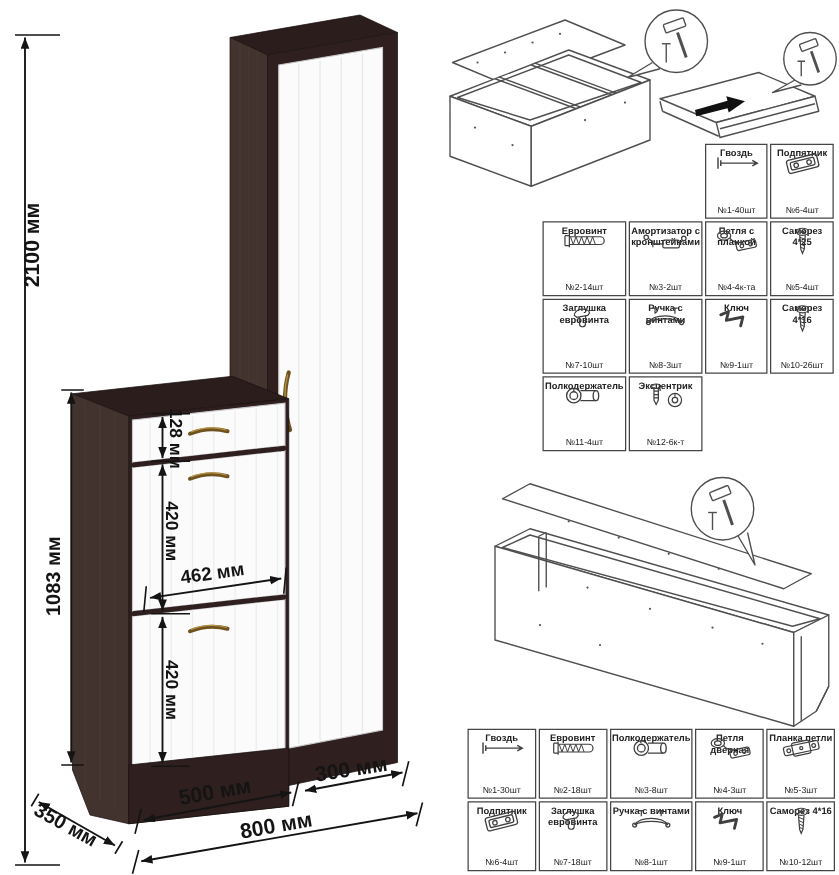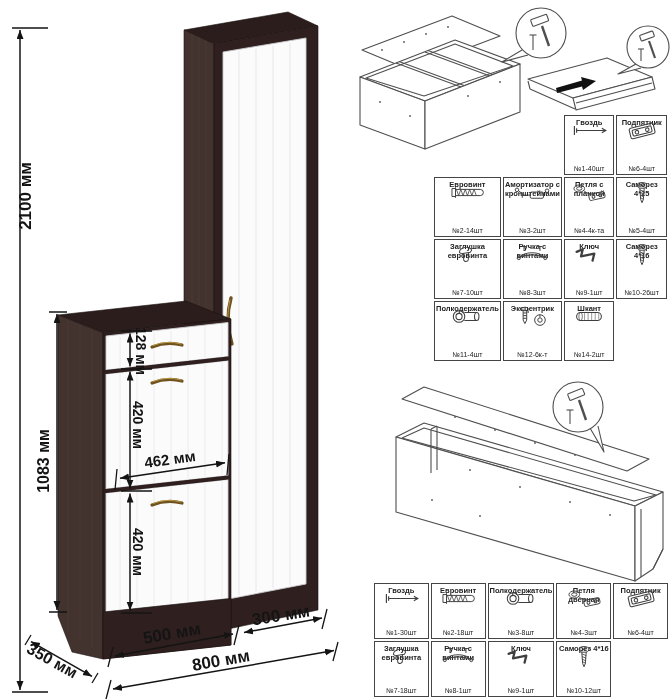--- a/index.html
+++ b/index.html
@@ -387,27 +387,20 @@
         </svg>
       <div class="pcount">№11-4шт</div>
     </div>
     <div class="cell">
       <div class="pname">Эксцентрик</div>
       <svg class="pic" viewBox="0 0 44 26">
           <use href="#i-cam"></use>
         </svg>
       <div class="pcount">№12-6к-т</div>
     </div>
-    <div class="cell">
-      <div class="pname">Шкант</div>
-      <svg class="pic" viewBox="0 0 44 26">
-          <use href="#i-dowel"></use>
-        </svg>
-      <div class="pcount">№14-2шт</div>
-    </div>
   </div>
 
   <div class="ptable lower">
     <div class="cell">
       <div class="pname">Гвоздь</div>
       <svg class="pic" viewBox="0 0 44 26">
           <use href="#i-nail"></use>
         </svg>
       <div class="pcount">№1-30шт</div>
     </div>
@@ -426,20 +419,27 @@
       <div class="pcount">№3-8шт</div>
     </div>
     <div class="cell">
       <div class="pname">Петля дверная</div>
       <svg class="pic" viewBox="0 0 44 26">
           <use href="#i-hinge"></use>
         </svg>
       <div class="pcount">№4-3шт</div>
     </div>
     <div class="cell">
+      <div class="pname">Планка петли</div>
+      <svg class="pic" viewBox="0 0 44 26">
+          <use href="#i-hinge-plate"></use>
+        </svg>
+      <div class="pcount">№5-3шт</div>
+    </div>
+    <div class="cell">
       <div class="pname">Подпятник</div>
       <svg class="pic" viewBox="0 0 44 26">
           <use href="#i-glide"></use>
         </svg>
       <div class="pcount">№6-4шт</div>
     </div>
     <div class="cell">
       <div class="pname">Заглушка евровинта</div>
       <svg class="pic" viewBox="0 0 44 26">
           <use href="#i-cap"></use>

